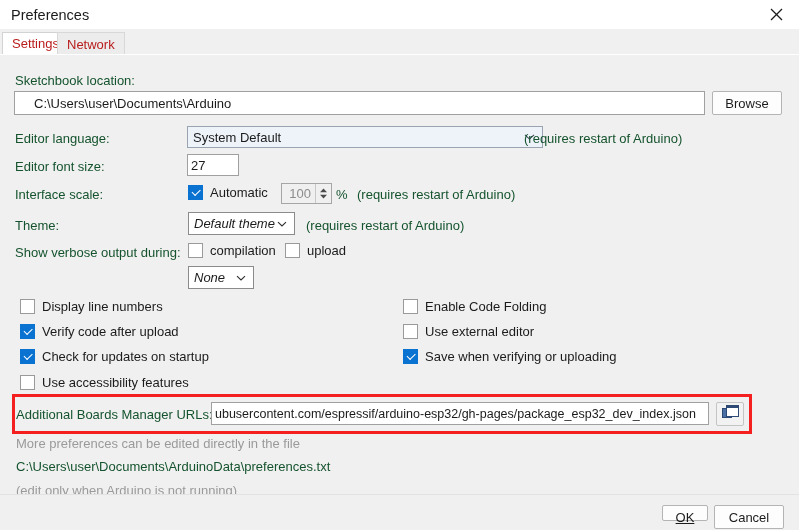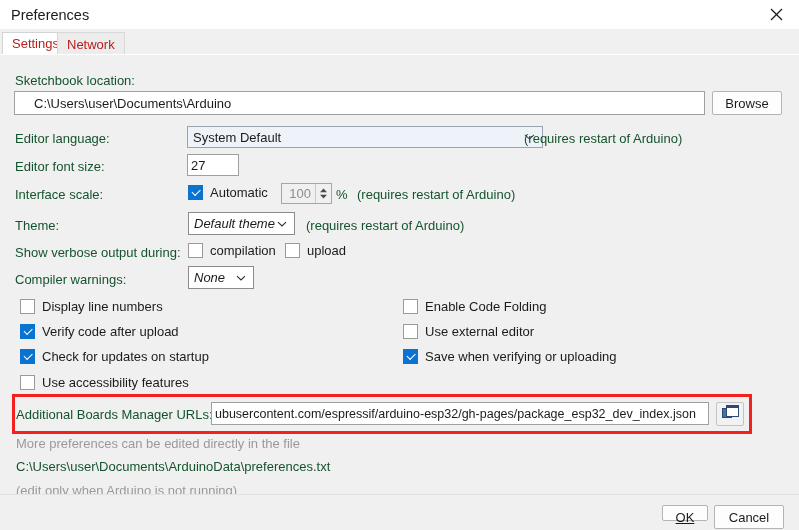--- a/index.html
+++ b/index.html
@@ -319,21 +319,20 @@
     <div class="lbl" style="left:15px; top:190px;">Show verbose output during:</div>
     <div class="cbrow" style="left:188px; top:188px;">
       <span class="cbx"></span>
       <span class="cbtext">compilation</span>
     </div>
     <div class="cbrow" style="left:285px; top:188px;">
       <span class="cbx"></span>
       <span class="cbtext">upload</span>
     </div>
 
-    <div class="lbl" style="left:15px; top:217px;">Compiler warnings:</div>
     <div class="combo plain" style="left:188px; top:211px; width:66px; height:23px;">
       <span>None</span>
       <span class="chev">
         <svg width="10" height="6" viewBox="0 0 10 6">
             <path d="M1 1.2 L5 4.9 L9 1.2" fill="none" stroke="#2d2d2d" stroke-width="1.1"></path>
           </svg>
       </span>
     </div>
 
     <div class="cbrow" style="left:20px; top:244px;">

